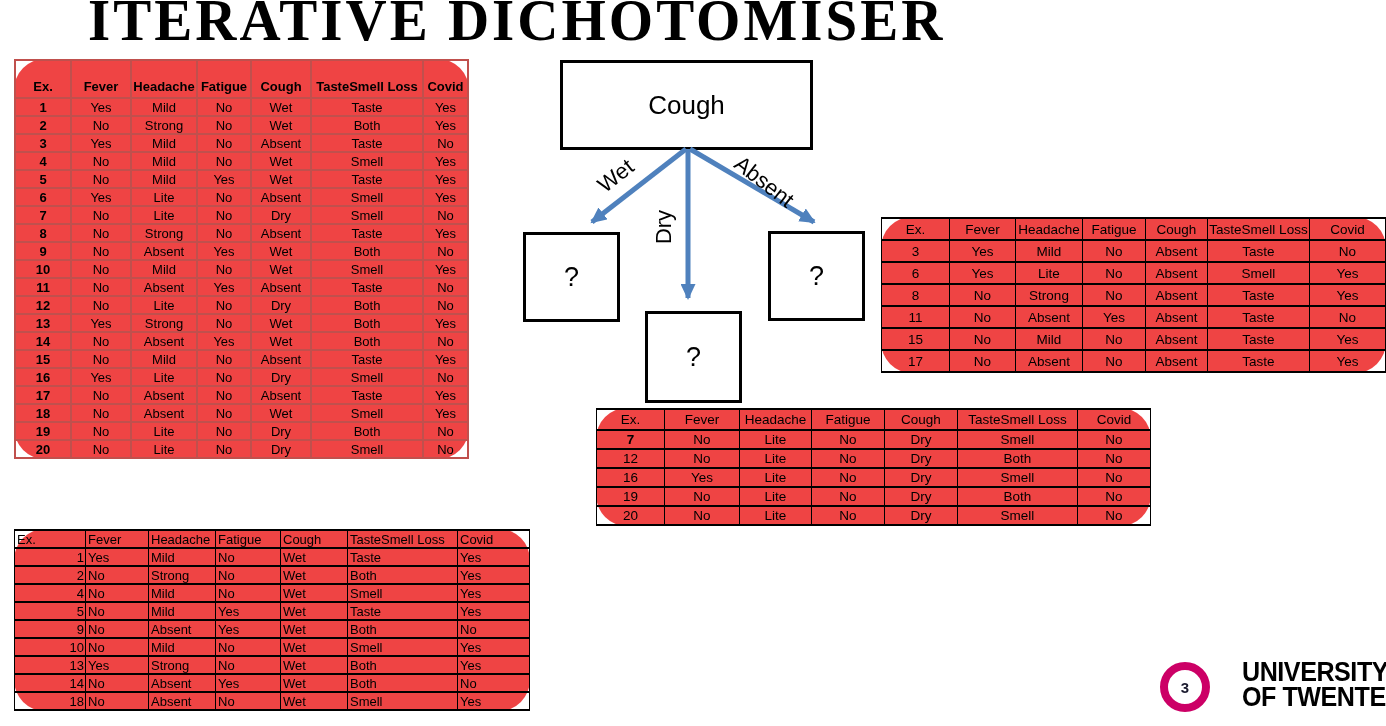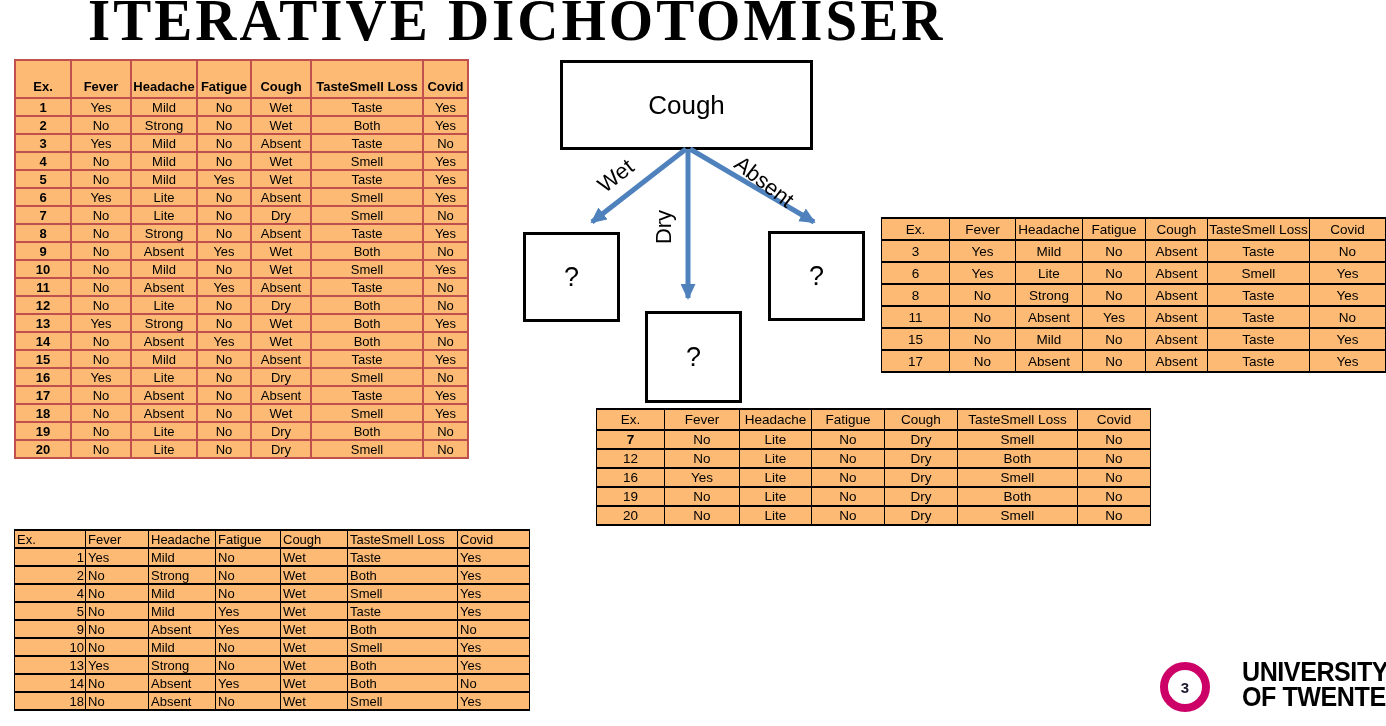--- a/index.html
+++ b/index.html
@@ -11,21 +11,21 @@
 
   
   #title {
     position:absolute; left:88px; top:-9px;
     font-family:"Liberation Serif", serif; font-weight:bold;
     font-size:57px; line-height:58px; letter-spacing:3px; white-space:nowrap;
     transform:scaleY(1.02); transform-origin:left top;
   }
 
   
-  table.tbl { position:absolute; border-collapse:collapse; table-layout:fixed; background:#fdba74; }
+  table.tbl { position:absolute; border-collapse:collapse; table-layout:fixed; background:#ef4444;border-radius:31px; }
   table.tbl th, table.tbl td { overflow:hidden; white-space:nowrap; padding:0; }
 
   
   #main-table { left:14px; top:59px; font-size:13px; }
   #main-table th, #main-table td { border:2px solid #C0504D; text-align:center; }
   #main-table th { height:38px; vertical-align:bottom; padding-bottom:3px; font-weight:bold; }
   #main-table td { height:18px; }
   #main-table td:first-child { font-weight:bold; }
 
   

